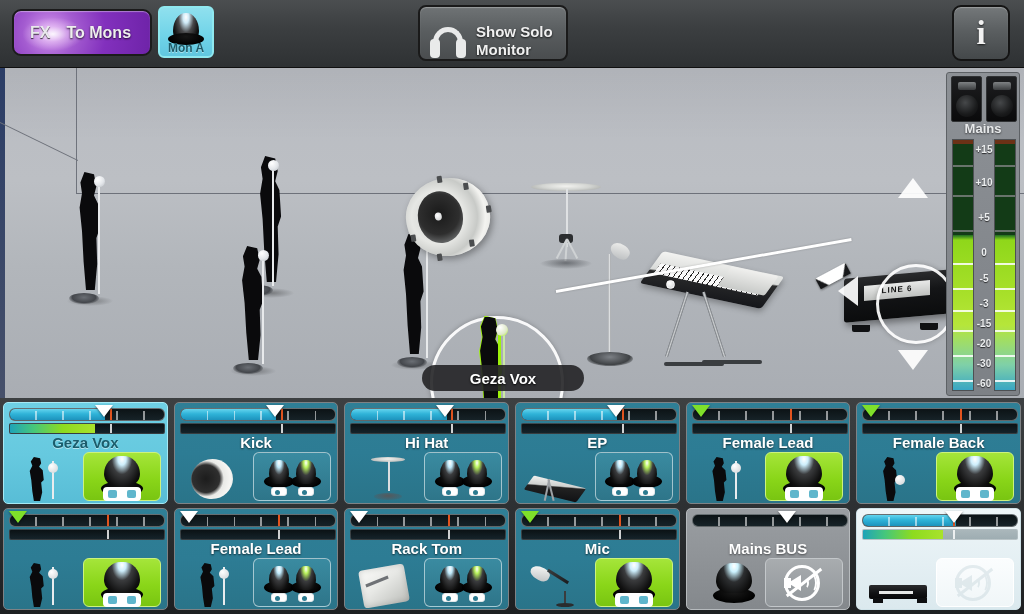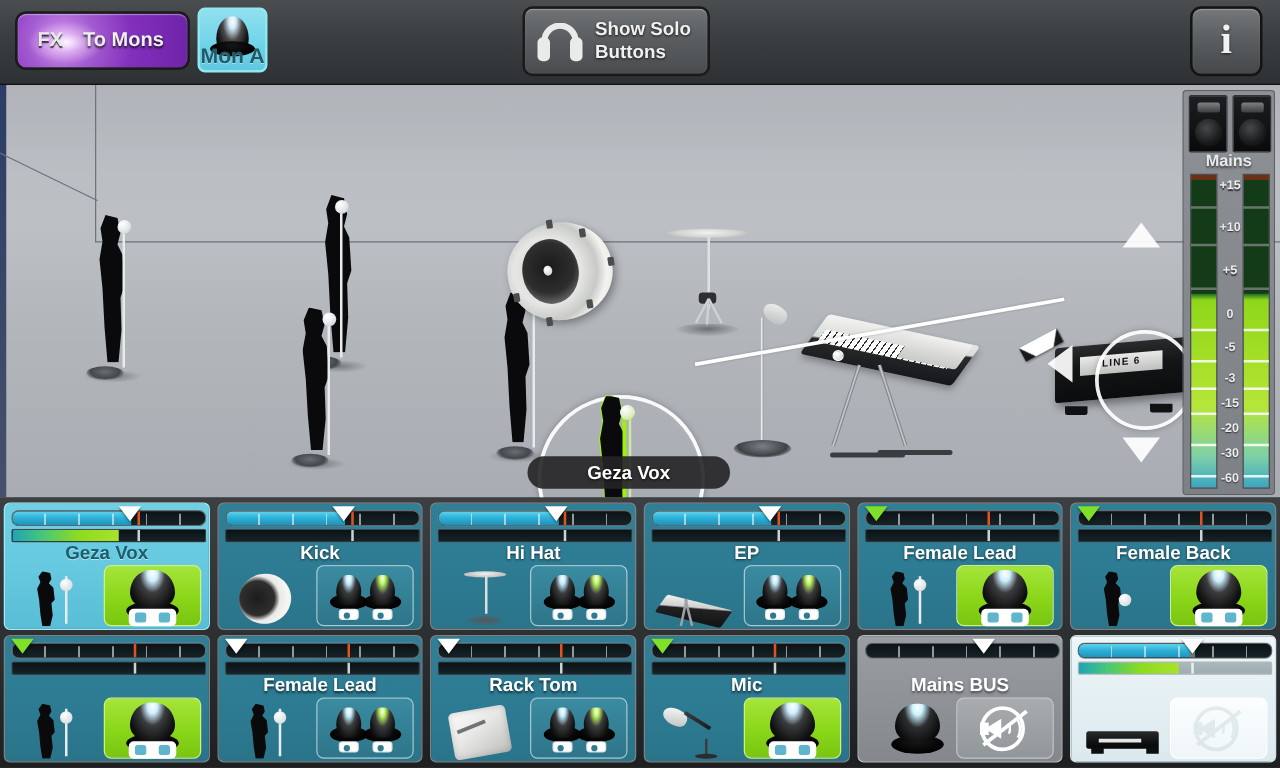--- a/index.html
+++ b/index.html
@@ -52,30 +52,30 @@
     background: radial-gradient(ellipse at 50% 14%, #ffffff 0%, #cfeaf7 16%, #4a4a4c 42%, #121212 72%, #000 100%);
     border-radius: 48% 48% 40% 40% / 60% 60% 40% 40%;
   }
   .monbtn .knob::after {
     content:""; position:absolute; left:-5px; bottom:-2px; width:36px; height:12px;
     background: radial-gradient(ellipse at 50% 30%, #161616 0%, #000 70%);
     border-radius: 50%;
   }
   .monbtn .mlbl {
     position: absolute; left: 0; bottom: 1px; width: 100%; text-align: center;
-    font-size: 17px; font-weight: bold; color: #1f5b68;
+    font-size: 12px; font-weight: bold; color: #1f5b68;
     text-shadow: 0 1px 0 rgba(255,255,255,.45);
   }
 
   .solobtn {
     position: absolute; left: 418px; top: 5px; width: 150px; height: 56px;
     border-radius: 8px; border: 2px solid #1a1a1a;
     background: linear-gradient(#6f7375 0%, #5a5e60 45%, #4a4d4f 100%);
     box-shadow: inset 0 1px 1px rgba(255,255,255,.3);
-    display: flex; align-items: center; cursor: pointer;
+    display: flex; align-items: flex-end; cursor: pointer;
   }
   .hp { position: relative; width: 38px; height: 34px; margin-left: 9px; flex: none; }
   .hp .band {
     position: absolute; left: 4px; top: 2px; width: 30px; height: 18px;
     border: 5px solid #e9eaea; border-bottom: none;
     border-radius: 16px 16px 0 0;
   }
   .hp .ecup { position: absolute; top: 14px; width: 10px; height: 19px; background: #e9eaea; border-radius: 4px; }
   .hp .ecup.l { left: 1px; } .hp .ecup.r { right: 1px; }
   .solobtn .sl {
@@ -549,21 +549,21 @@
     </div>
 
     <div class="solobtn">
       <div class="hp">
         <div class="band"></div>
           <div class="ecup l"></div>
           <div class="ecup r"></div>
       </div>
       <div class="sl">
         <div>Show Solo</div>
-        <div>Buttons</div>
+        <div>Monitor</div>
       </div>
     </div>
 
     <div class="infobtn">
       <div class="ic">i</div>
     </div>
   </div>
 
   <div class="stage">
     <div class="edge-l"></div>

